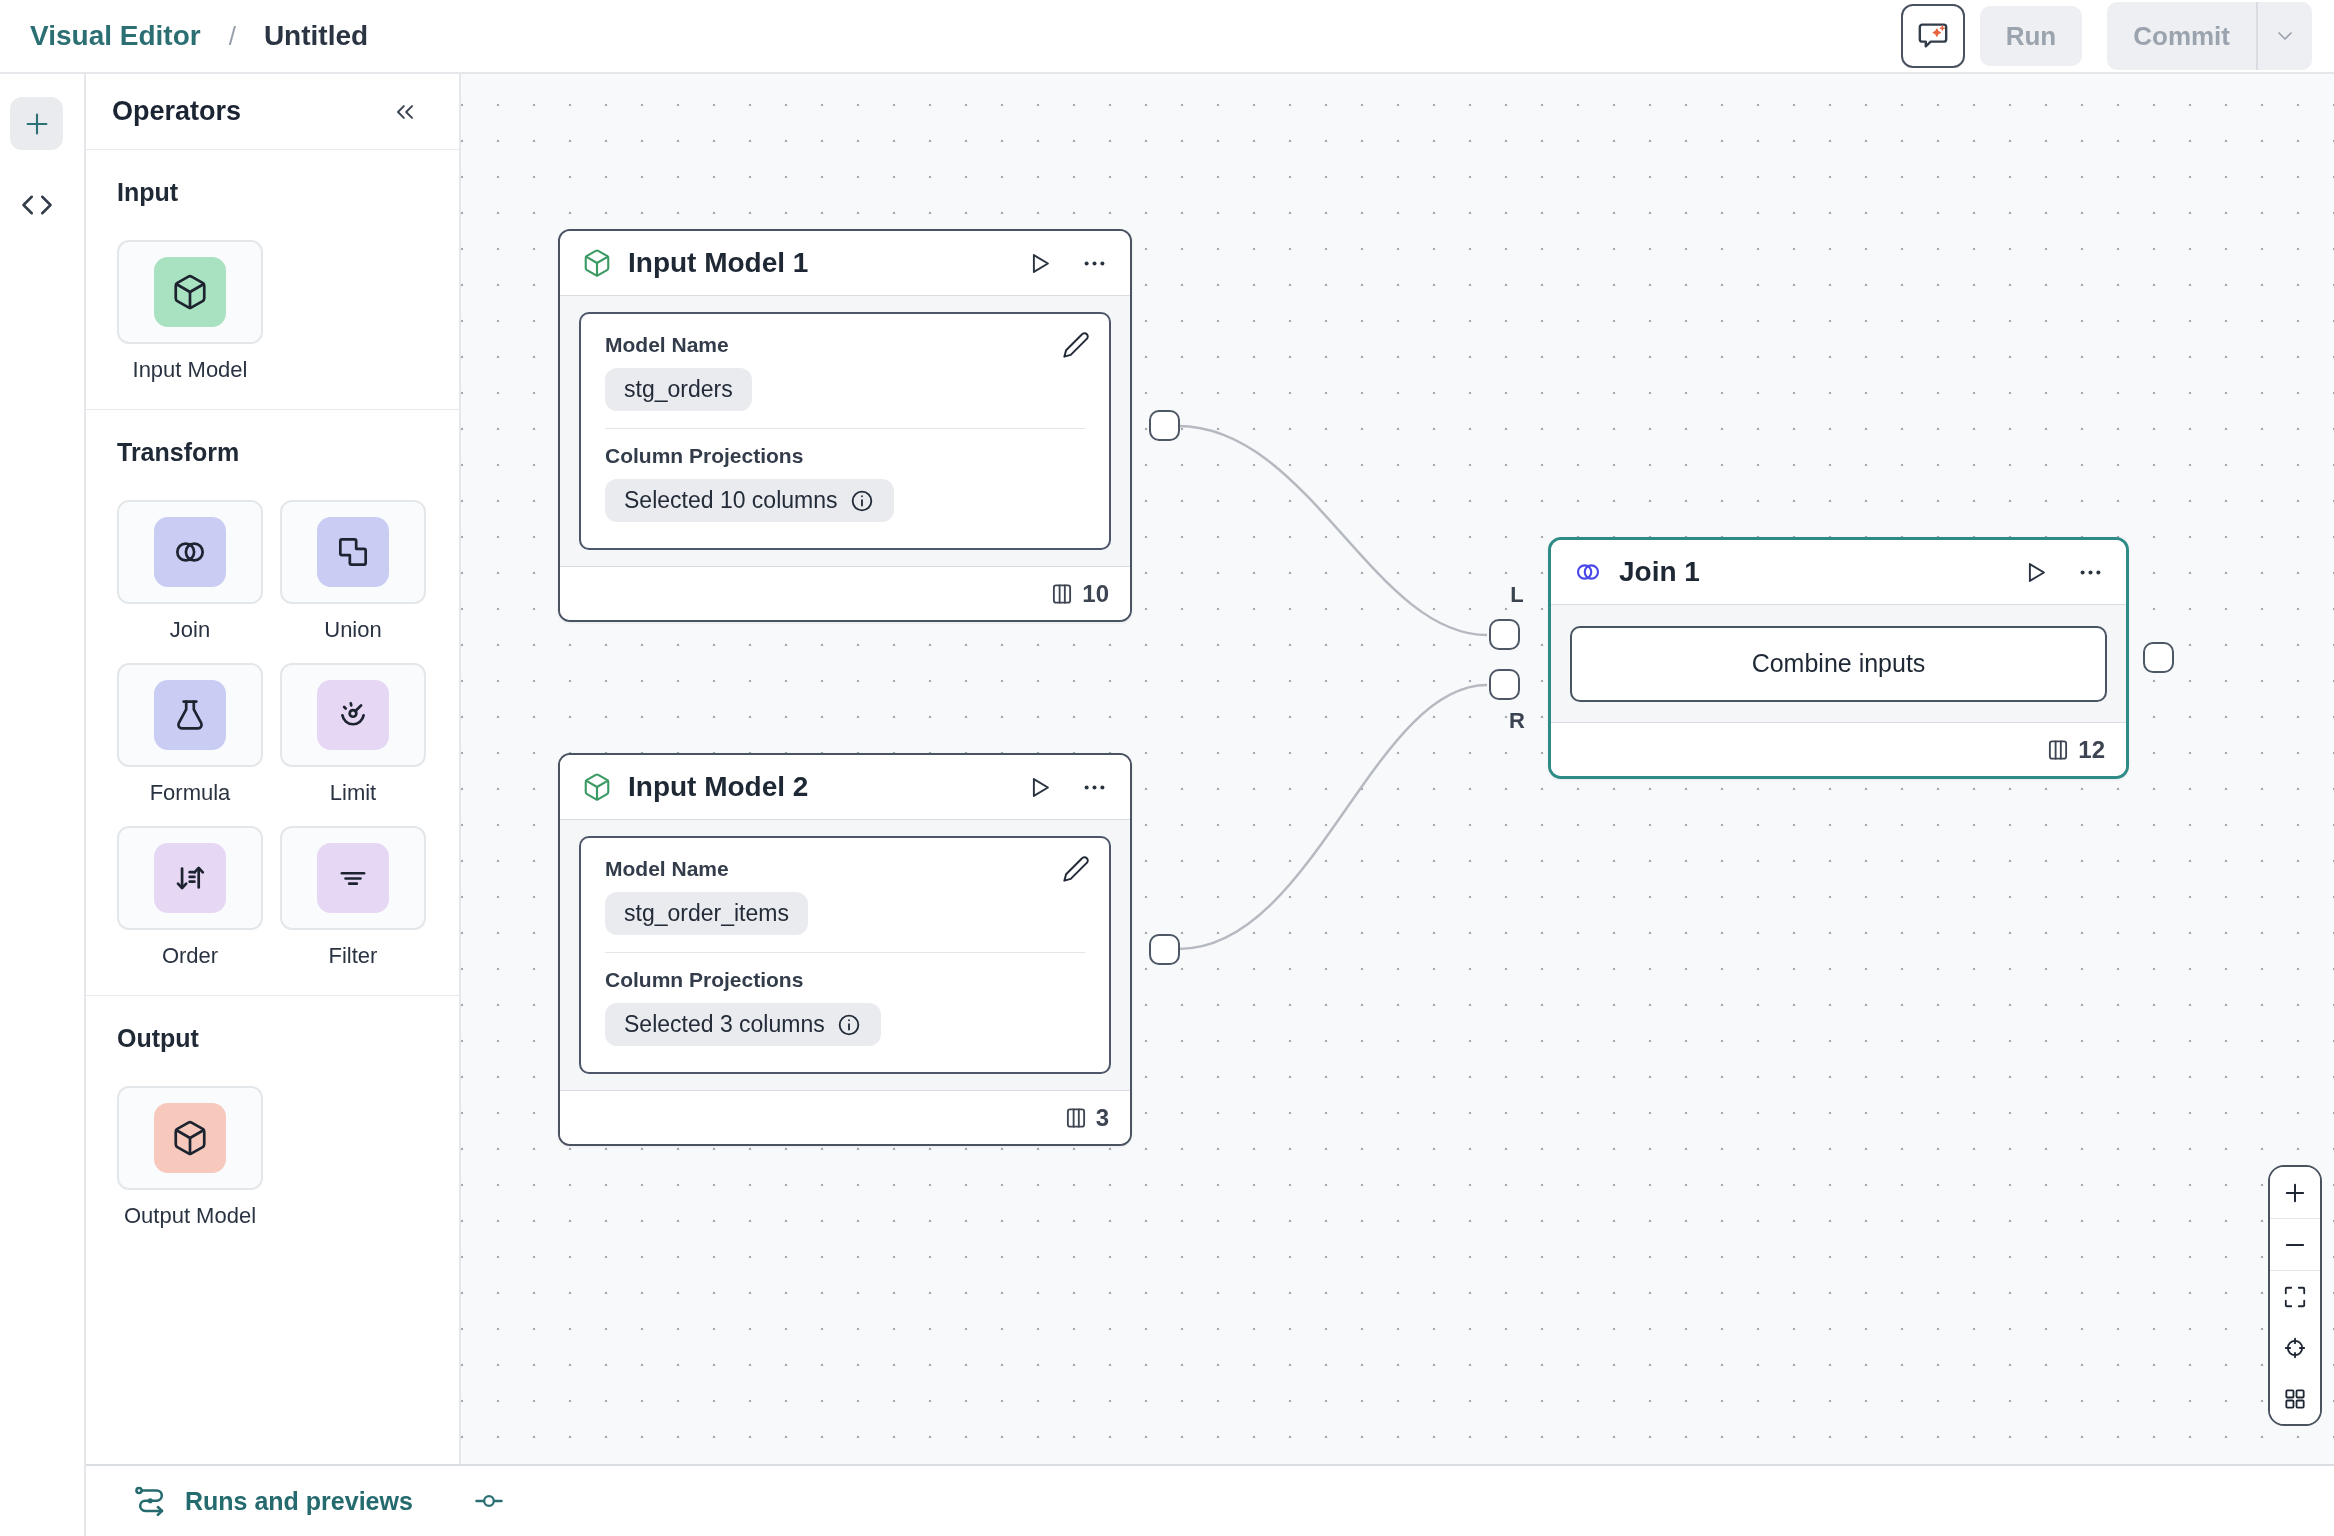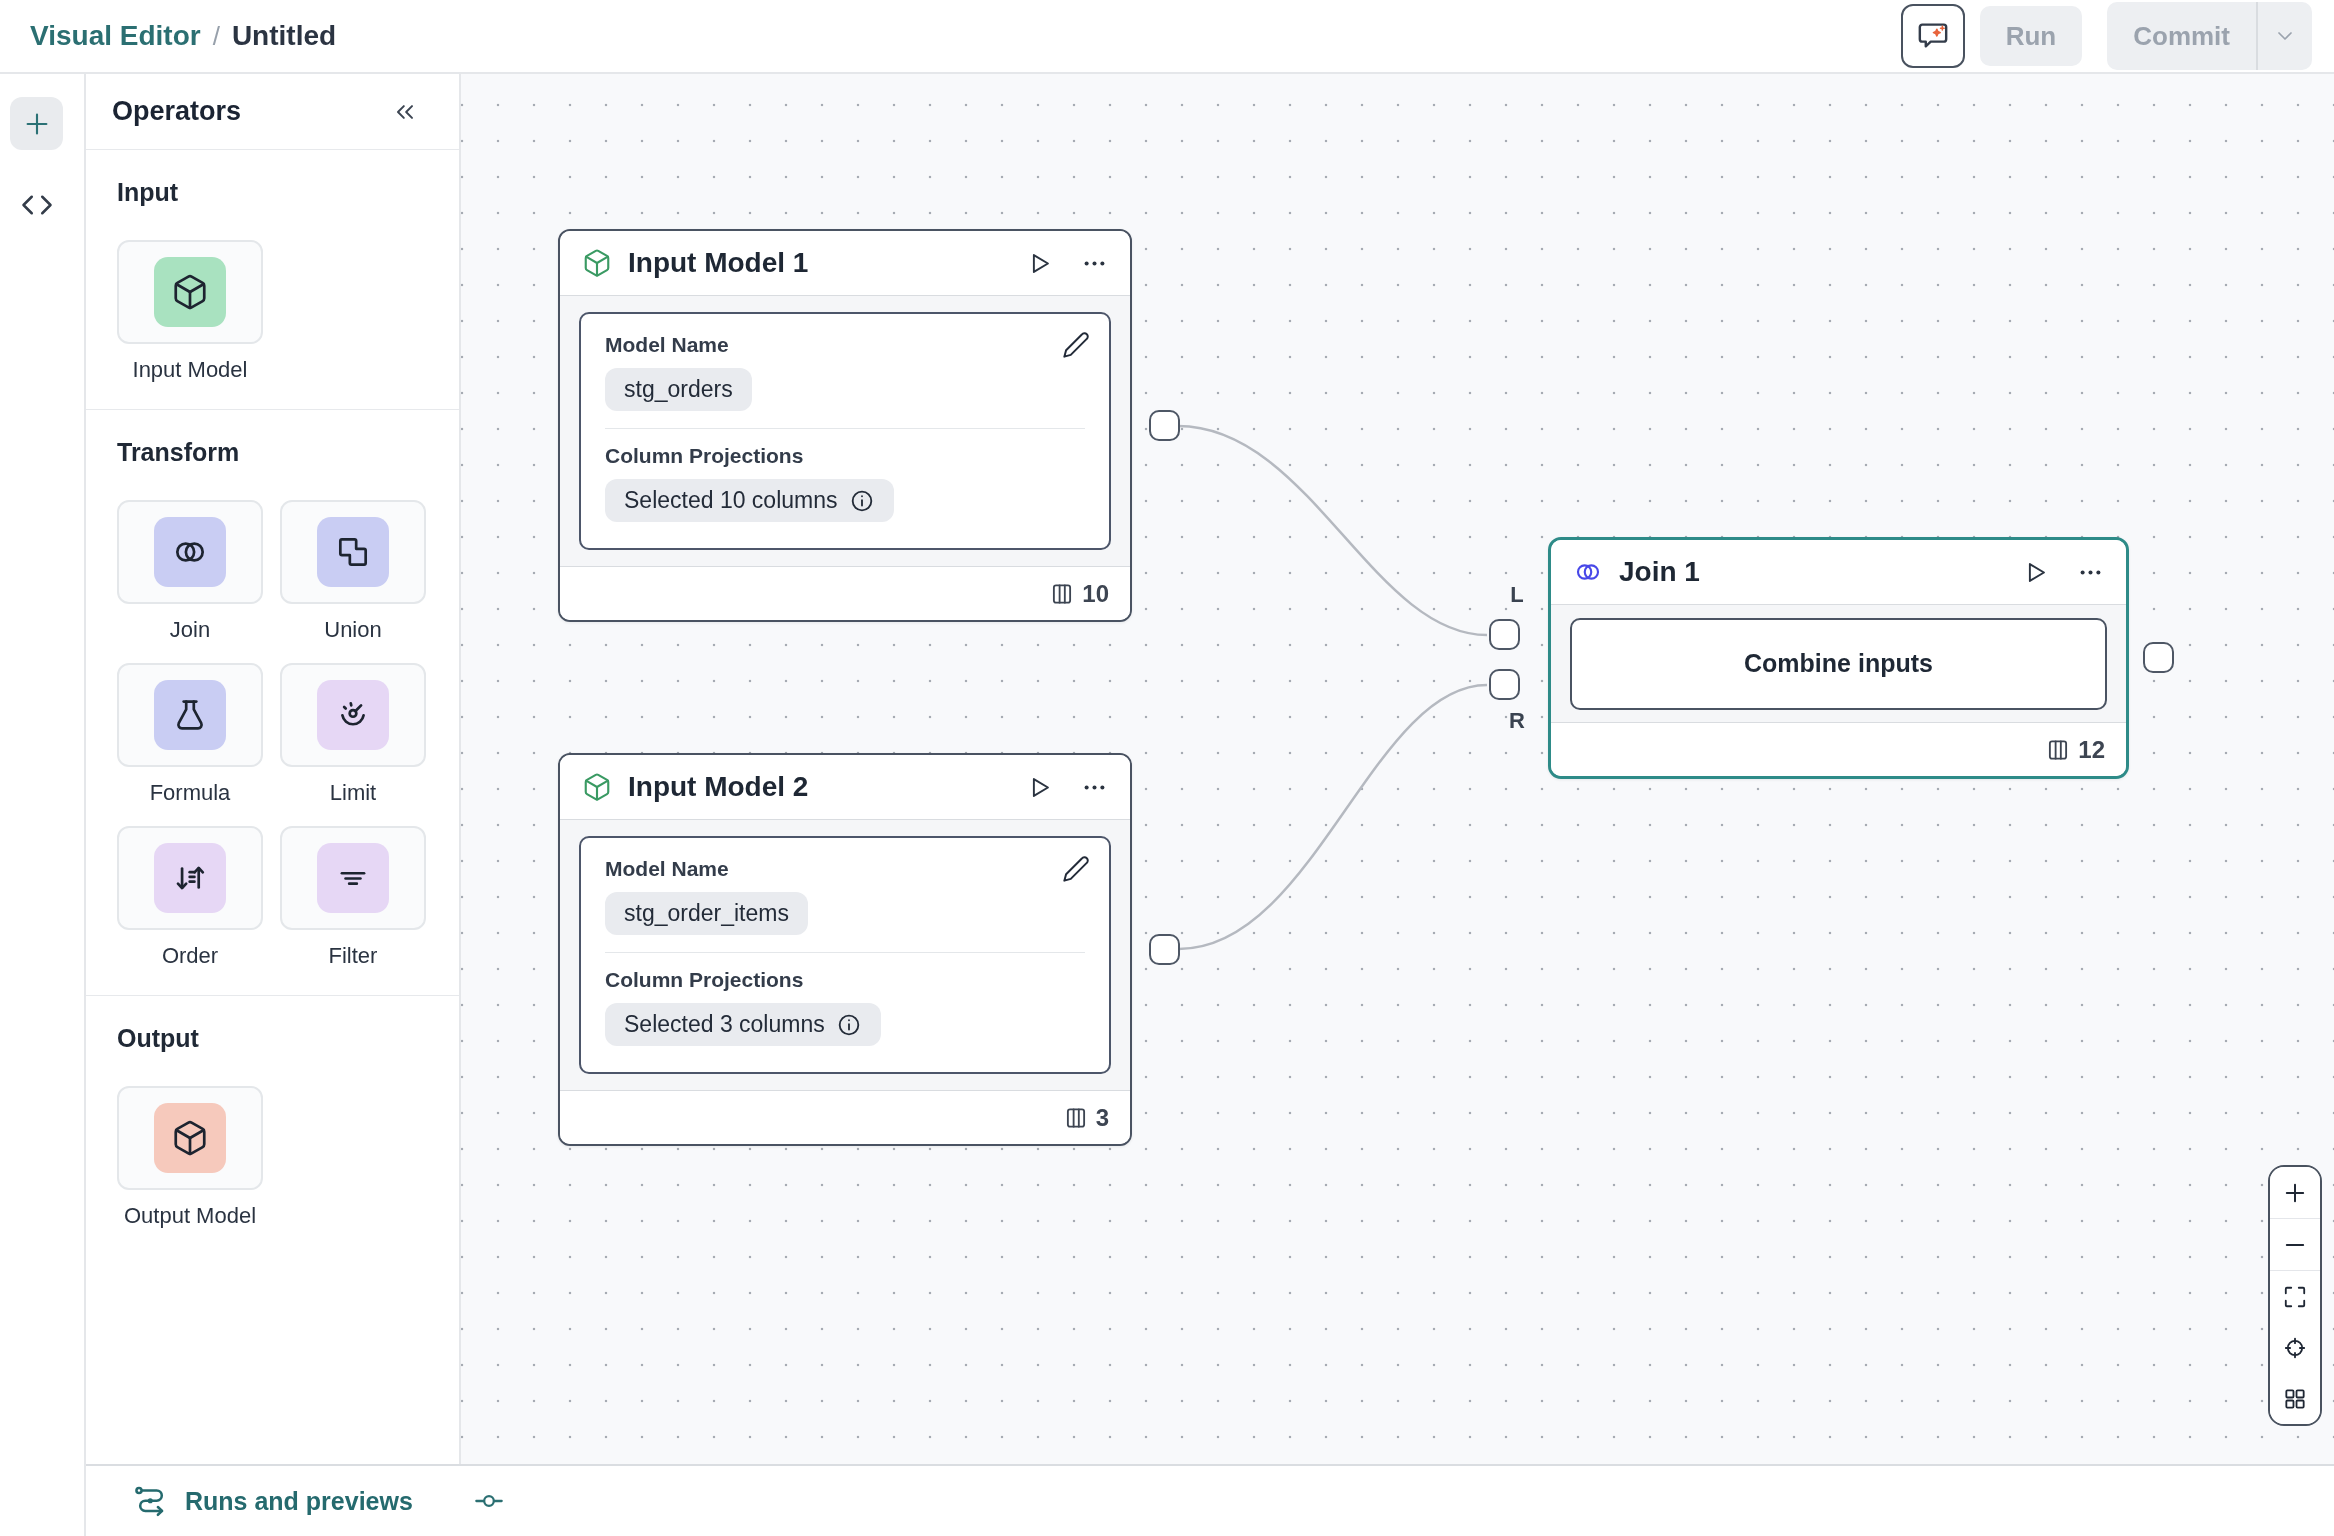--- a/index.html
+++ b/index.html
@@ -10,21 +10,21 @@
     color: #1e2734; -webkit-font-smoothing: antialiased;
   }
   svg.ic { display: block; fill: none; stroke: currentColor; stroke-width: 1.7; stroke-linecap: round; stroke-linejoin: round; }
 
   
   .app-header {
     position: absolute; left: 0; top: 0; width: 2334px; height: 74px;
     background: #fff; border-bottom: 2px solid #e5e7ea;
     display: flex; align-items: center; padding: 0 22px 0 30px; z-index: 20;
   }
-  .breadcrumb { display: flex; align-items: baseline; gap: 12px; font-size: 28px; font-weight: 700; }
+  .breadcrumb { display: flex; align-items: baseline; gap: 28px; font-size: 28px; font-weight: 700; }
   .crumb-root { color: #2b6f72; }
   .crumb-sep  { color: #97a0ab; font-weight: 400; font-size: 26px; }
   .crumb-current { color: #2b3442; }
   .header-spacer { flex: 1; }
   .ai-button {
     width: 64px; height: 64px; border: 2px solid #49525f; border-radius: 12px; background: #fff;
     display: flex; align-items: center; justify-content: center; cursor: pointer; margin-right: 15px; color: #333c4a;
   }
   .btn-gray {
     height: 60px; background: #edeff2; border-radius: 10px; border: none;
@@ -107,23 +107,23 @@
   }
   .inner-divider { border: none; border-top: 1.5px solid #e4e7ea; margin: 17px 0 15px; }
   .edit-icon { position: absolute; top: 17px; right: 19px; color: #222a38; cursor: pointer; }
   .node-footer { height: 53px; display: flex; align-items: center; justify-content: flex-end; gap: 7px; padding: 0 21px; background: #fff; border-radius: 0 0 10px 10px; }
   .col-count { font-size: 24px; font-weight: 600; color: #3d4552; }
   .col-count-icon { color: #3d4552; display: flex; }
 
   .join-node { border: 3px solid #2e8b88; border-radius: 13px; }
   .join-body { display: flex; align-items: center; padding: 12px 19px; }
   .combine-btn {
-    width: 100%; height: 92px; background: #fff; border: 2px solid #4a5362; border-radius: 10px;
+    width: 100%; height: 76px; background: #fff; border: 2px solid #4a5362; border-radius: 10px;
     display: flex; align-items: center; justify-content: center;
-    font-size: 25px; color: #1f2835; font-family: inherit; cursor: pointer; font-weight: bold;
+    font-size: 25px; color: #1f2835; font-family: inherit; cursor: pointer;
   }
 
   .port {
     position: absolute; width: 31px; height: 31px; background: #fff;
     border: 2.5px solid #4e5765; border-radius: 10px; z-index: 4; cursor: crosshair;
   }
   .port-label { position: absolute; width: 34px; text-align: center; font-size: 22px; font-weight: 600; color: #3a4350; z-index: 4; }
 
   
   .zoom-toolbar {

